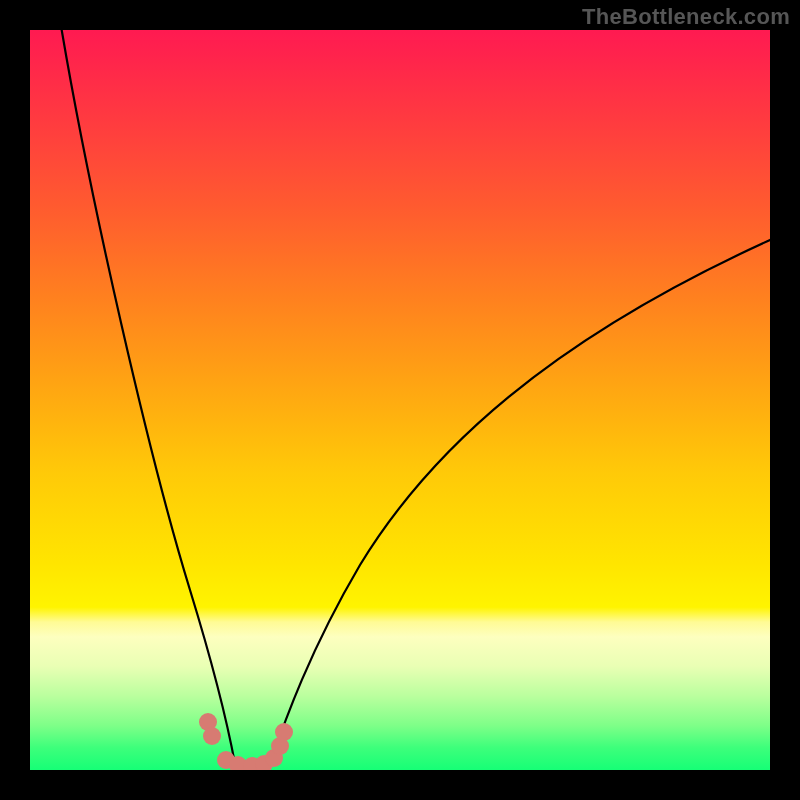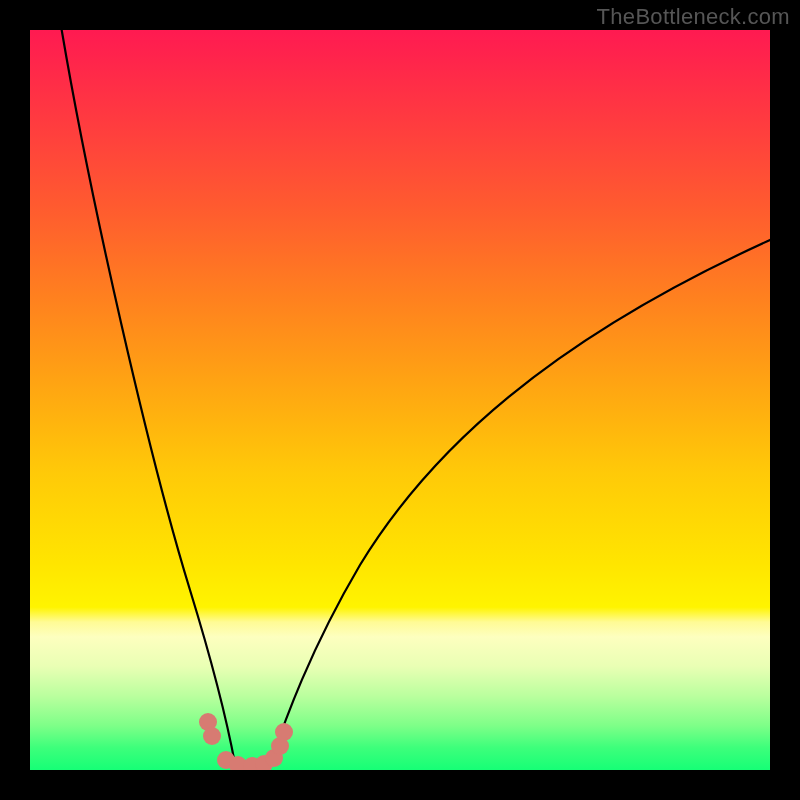--- a/index.html
+++ b/index.html
@@ -41,21 +41,21 @@
       #3dff7b 97%,
       #16ff76 100%
     );
   }
   .watermark {
     position: absolute;
     top: 4px;
     right: 10px;
     color: #565656;
     font-size: 22px;
-    font-weight: 400;
+    font-weight: 700;
     letter-spacing: 0.3px;
   }
   svg.curves {
     position: absolute;
     left: 0;
     top: 0;
     width: 740px;
     height: 740px;
   }
   .curve {

